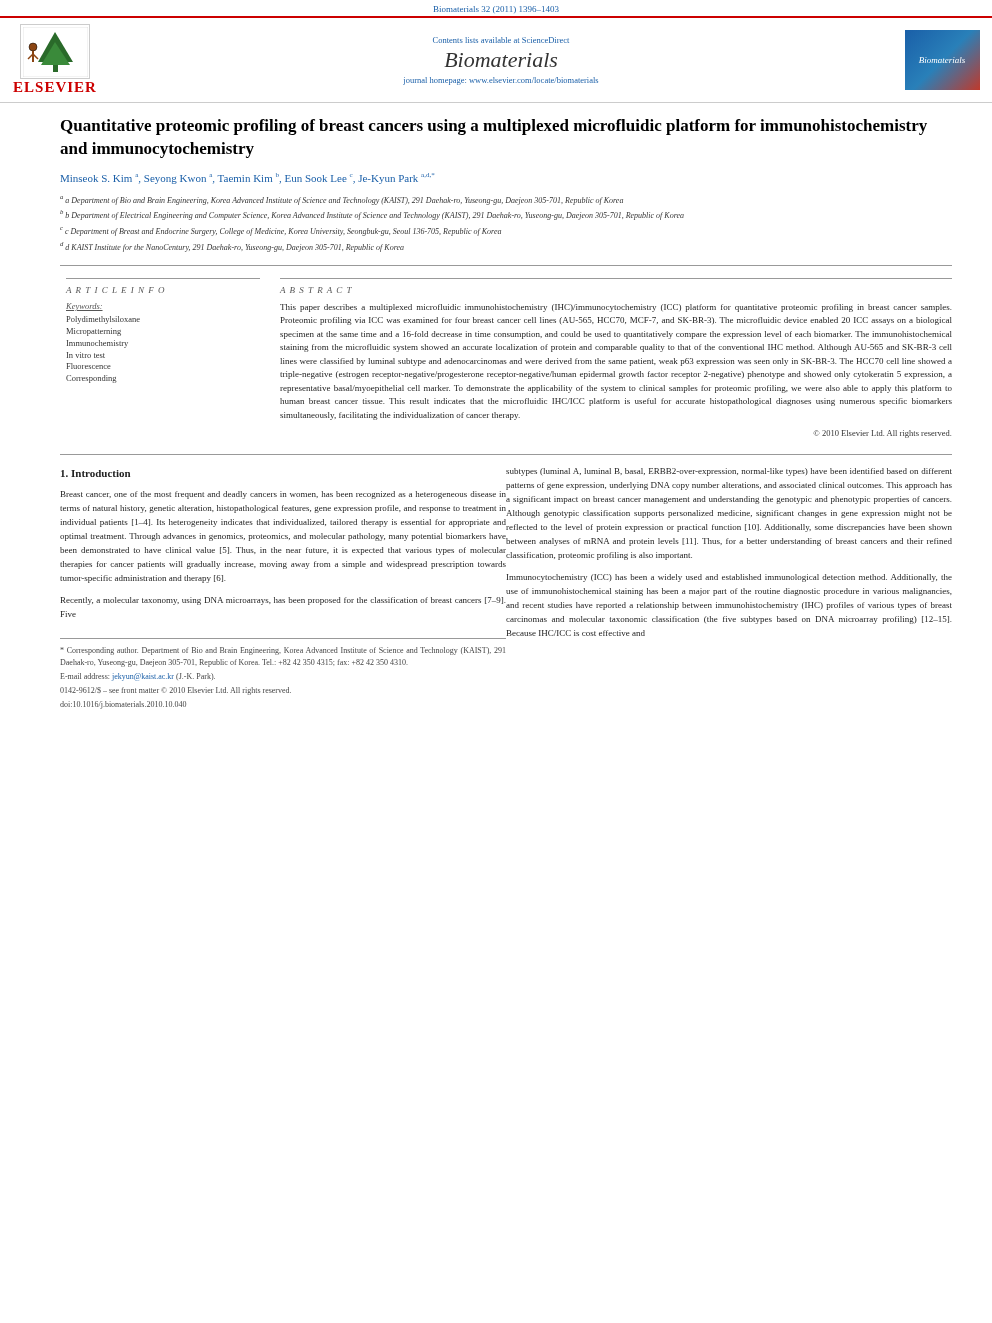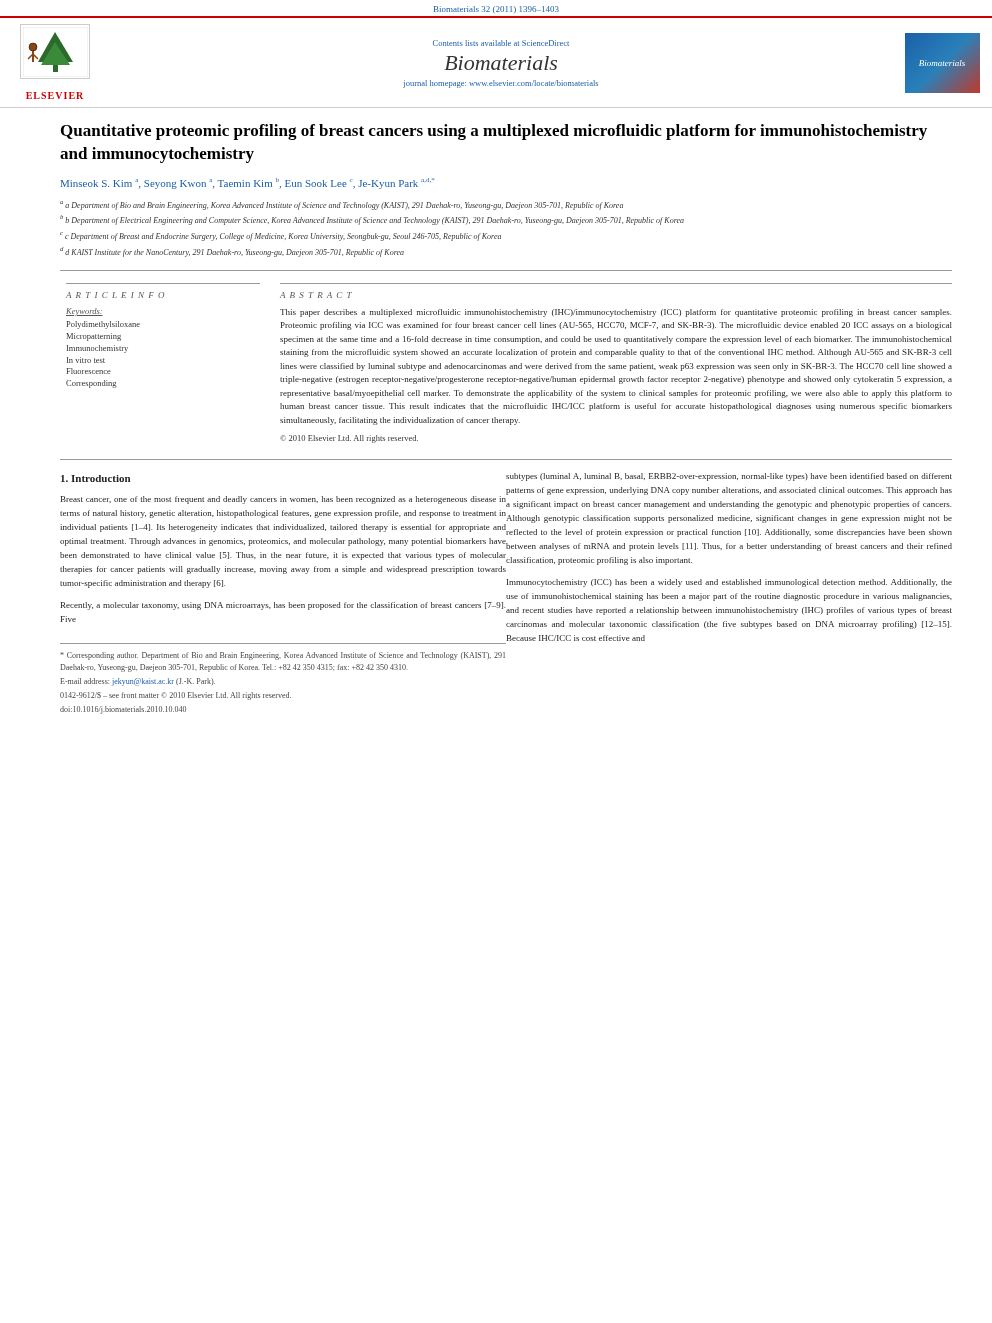--- a/index.html
+++ b/index.html
@@ -51,25 +51,25 @@
       font-size: 7px;
       color: #888;
       overflow: hidden;
       position: relative;
     }
     .elsevier-logo .logo-img svg {
       width: 65px;
       height: 50px;
     }
     .elsevier-text {
-      font-size: 10px;
+      font-size: 15px;
       color: #c00;
       font-weight: bold;
       letter-spacing: 1px;
-      margin-top: 11px;
+      margin-top: 0;
     }
 
     .journal-header-center {
       flex: 1;
       text-align: center;
     }
     .sd-link {
       font-size: 8.5px;
       color: #1a5fa8;
       margin-bottom: 2px;
@@ -194,21 +194,21 @@
       padding-top: 6px;
     }
     .abstract-text {
       font-size: 9px;
       line-height: 1.5;
       color: #222;
       text-align: justify;
     }
     .abstract-copyright {
       font-size: 8.5px;
-      text-align: left;
+      text-align: right;
       margin-top: 6px;
       color: #333;
     }
 
     
     .divider {
       border: none;
       border-top: 1px solid #999;
       margin: 10px 0;
     }
@@ -294,21 +294,21 @@
 
   <div class="article-title">Quantitative proteomic profiling of breast cancers using a multiplexed microfluidic platform for immunohistochemistry and immunocytochemistry</div>
 
   <div class="authors">
     Minseok S. Kim <sup>a</sup>, Seyong Kwon <sup>a</sup>, Taemin Kim <sup>b</sup>, Eun Sook Lee <sup>c</sup>, Je-Kyun Park <sup>a,d,*</sup>
   </div>
 
   <div class="affiliations">
     <p><sup>a</sup> <span>a Department of Bio and Brain Engineering, Korea Advanced Institute of Science and Technology (KAIST), 291 Daehak-ro, Yuseong-gu, Daejeon 305-701, Republic of Korea</span></p>
     <p><sup>b</sup> <span>b Department of Electrical Engineering and Computer Science, Korea Advanced Institute of Science and Technology (KAIST), 291 Daehak-ro, Yuseong-gu, Daejeon 305-701, Republic of Korea</span></p>
-    <p><sup>c</sup> <span>c Department of Breast and Endocrine Surgery, College of Medicine, Korea University, Seongbuk-gu, Seoul 246-705, Republic of Korea</span></p>
+    <p><sup>c</sup> <span>c Department of Breast and Endocrine Surgery, College of Medicine, Korea University, Seongbuk-gu, Seoul 136-705, Republic of Korea</span></p>
     <p><sup>d</sup> <span>d KAIST Institute for the NanoCentury, 291 Daehak-ro, Yuseong-gu, Daejeon 305-701, Republic of Korea</span></p>
   </div>
 
   <div class="two-col">
 
     <div class="col-left">
       <div class="article-info-section">
         <div class="section-label">A R T I C L E   I N F O</div>
 
 

